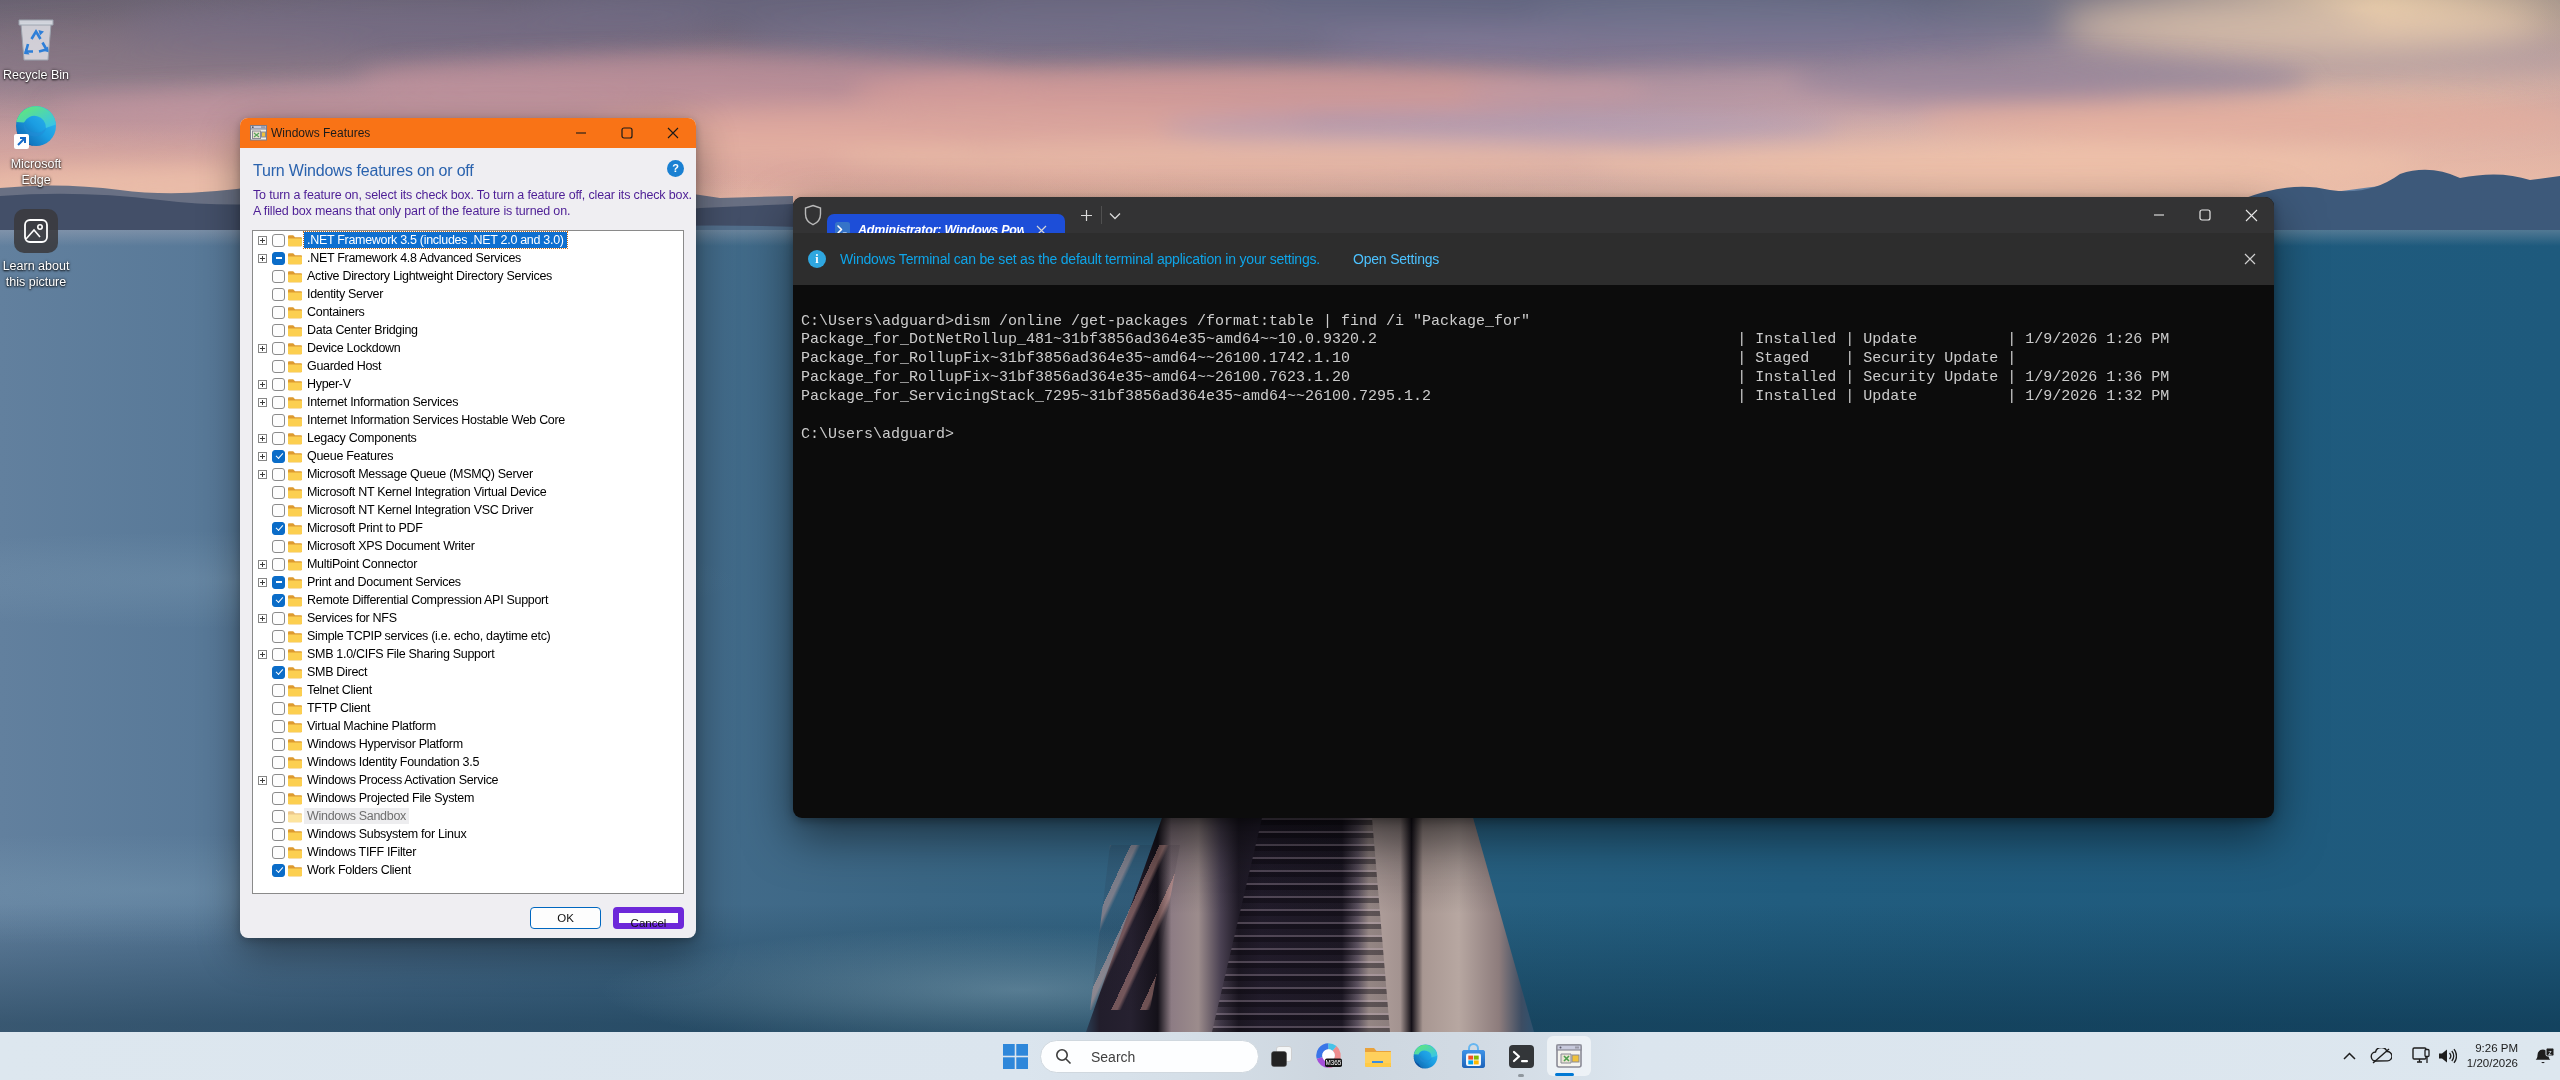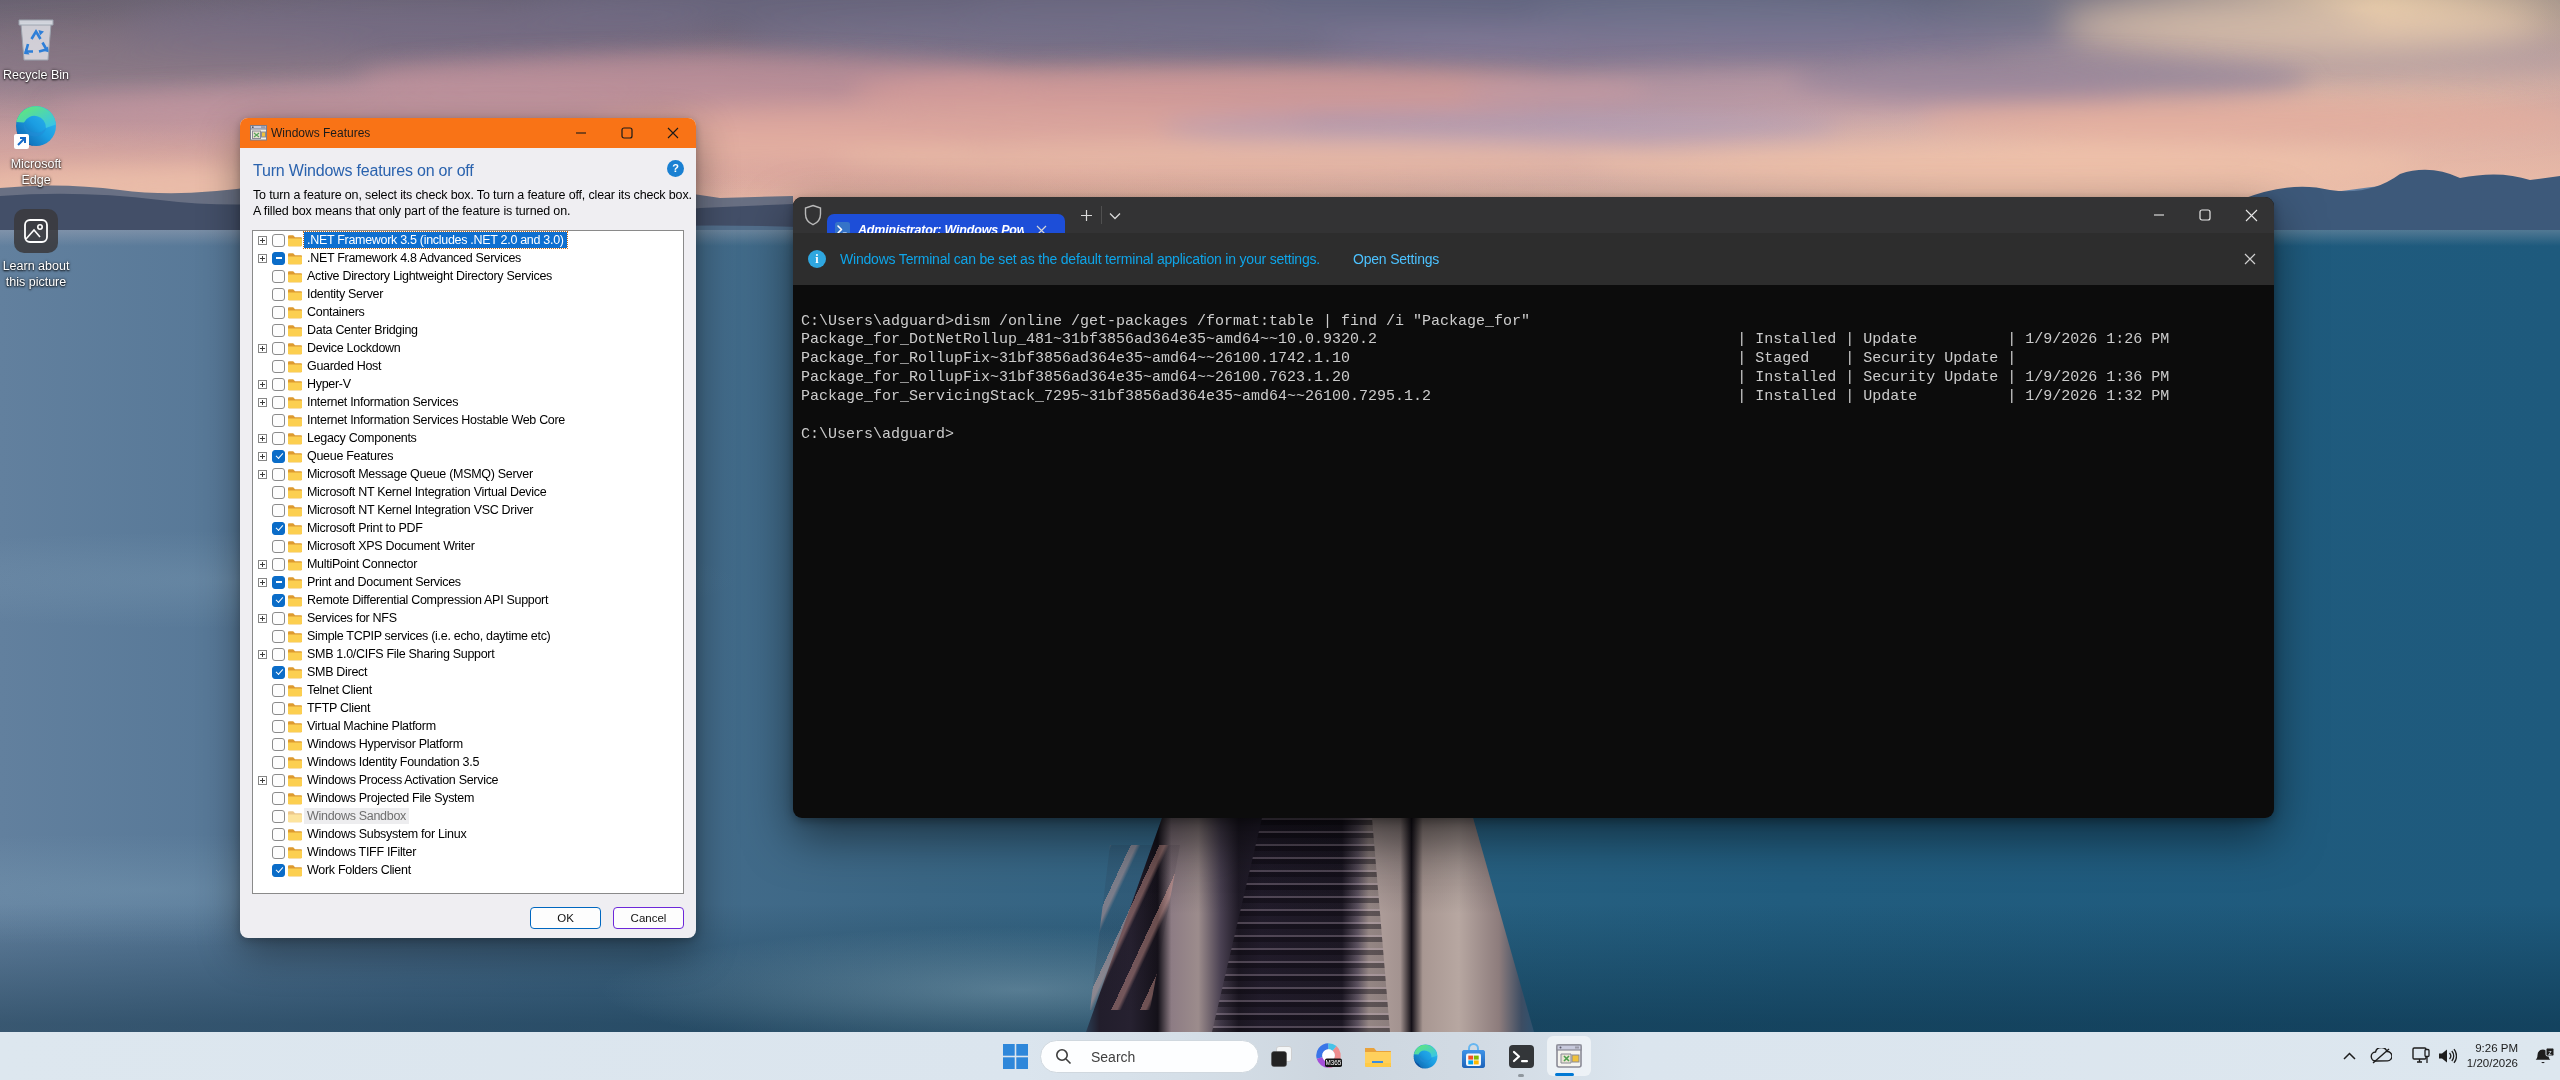--- a/index.html
+++ b/index.html
@@ -46,37 +46,37 @@
 #search{position:absolute;left:1040px;top:8px;width:219px;height:33px;background:#fdfeff;border:1px solid #d0d8df;border-radius:17px;box-sizing:border-box;display:flex;align-items:center;color:#454545;}
 #search span{font-size:14px;margin-left:19px;color:#3f3f3f;}
 .tray{position:absolute;top:0;height:48px;display:flex;align-items:center;justify-content:center;}
 #clock{position:absolute;right:42px;top:0;height:48px;display:flex;flex-direction:column;justify-content:center;text-align:right;font-size:11.5px;color:#1b1b1b;line-height:15.5px;}
 
 #dlg{position:absolute;left:240px;top:118px;width:456px;height:820px;border-radius:8px;background:#efeef2;box-shadow:0 14px 40px rgba(0,0,0,.42),0 2px 8px rgba(0,0,0,.25);}
 #dlgtitle{position:absolute;left:0;top:0;width:100%;height:30px;background:#f97316;border-radius:8px 8px 0 0;}
 #dlgtitle .txt{position:absolute;left:31px;top:8px;font-size:12px;color:#1b1b1b;}
 .capbtn{position:absolute;top:0;width:46px;height:30px;display:flex;align-items:center;justify-content:center;}
 #dlghead{position:absolute;left:13px;top:44px;font-size:16px;letter-spacing:-0.2px;color:#2a62ae;}
-#dlgpara{position:absolute;left:13px;top:70px;font-size:12.5px;letter-spacing:-0.15px;line-height:15.5px;color:#000000;}
+#dlgpara{position:absolute;left:13px;top:70px;font-size:12.5px;letter-spacing:-0.15px;line-height:15.5px;color:#4c1d95;}
 #helpc{position:absolute;left:427px;top:42px;width:17px;height:17px;border-radius:50%;background:#1a80d2;color:#fff;font-size:11px;font-weight:bold;text-align:center;line-height:17px;}
 #list{position:absolute;left:12px;top:112px;width:432px;height:664px;background:#fff;border:1px solid #8a8a8a;box-sizing:border-box;overflow:hidden;}
 .row{position:absolute;left:0;width:430px;height:18px;padding-left:7px;}
 .ex{position:absolute;left:4.5px;top:4.5px;width:9px;height:9px;border:1px solid #868686;background:#fff;box-sizing:border-box;}
 .ex::before{content:"";position:absolute;left:1px;right:1px;top:3px;height:1px;background:#3c3c3c;}
 .ex::after{content:"";position:absolute;top:1px;bottom:1px;left:3px;width:1px;background:#3c3c3c;}
 .cb{position:absolute;left:19px;top:2.5px;width:13px;height:13px;box-sizing:border-box;border:1px solid #8b8b8b;border-radius:3px;background:#fdfdfd;}
 .cb.c,.cb.p{background:#0a6cc8;border-color:#0a6cc8;}
 .cb.c::after{content:"";position:absolute;left:2.6px;top:2.8px;width:6px;height:3.2px;border-left:1.6px solid #fff;border-bottom:1.6px solid #fff;transform:rotate(-48deg);}
 .cb.p::after{content:"";position:absolute;left:2.5px;top:4.7px;width:6px;height:2.1px;background:#fff;}
 .row .fd{position:absolute;left:34px;top:1px;}
 .row span{position:absolute;left:51px;top:1px;font-size:12.5px;letter-spacing:-0.3px;line-height:16px;white-space:nowrap;padding:0 3px;color:#000;}
 .row.sel span{background:#0e6fd0;color:#fff;outline:1px dotted rgba(190,90,0,.9);}
 .row.dis span{color:#6f6f6f;background:#ededef;}
 .row.dis svg{opacity:.55;}
-.dbtn{position:absolute;width:71px;height:22px;box-sizing:border-box;background:#fdfdfd;border:1px solid #6d28d9;border-radius:4px;font-size:11.5px;color:#111;text-align:center;line-height:20px;}
+.dbtn{position:absolute;width:71px;height:22px;box-sizing:border-box;background:#fdfdfd;border:6px solid #6d28d9;border-radius:4px;font-size:11.5px;color:#111;text-align:center;line-height:20px;}
 
 #term{position:absolute;left:793px;top:197px;width:1481px;height:621px;background:#0c0c0c;border-radius:9px;box-shadow:0 18px 48px rgba(0,0,0,.5),0 3px 10px rgba(0,0,0,.3);}
 #ttl{position:absolute;left:0;top:0;width:100%;height:36px;background:#333334;border-radius:9px 9px 0 0;}
 #tab{position:absolute;left:34px;top:17px;width:238px;height:32px;background:#1d4ed8;border-radius:7px 7px 0 0;font-style:italic;}
 #tab .ttxt{position:absolute;left:31px;top:9px;width:166px;font-size:12.5px;font-weight:bold;letter-spacing:-0.2px;color:#fff;white-space:nowrap;overflow:hidden;}
 #tbanner{position:absolute;left:0;top:36px;width:100%;height:52px;background:#2d2d2d;}
 #tbanner .btxt{position:absolute;left:47px;top:18px;font-size:14px;letter-spacing:-0.2px;color:#0ea5e9;}
 #tbanner .blink{position:absolute;left:560px;top:18px;font-size:14px;letter-spacing:-0.2px;color:#4cc2ff;text-align:center;}
 #tcontent{position:absolute;left:8px;top:115.5px;margin:0;font-family:"Liberation Mono",monospace;font-size:15px;line-height:18.9px;color:#cccccc;}
 </style></head>

